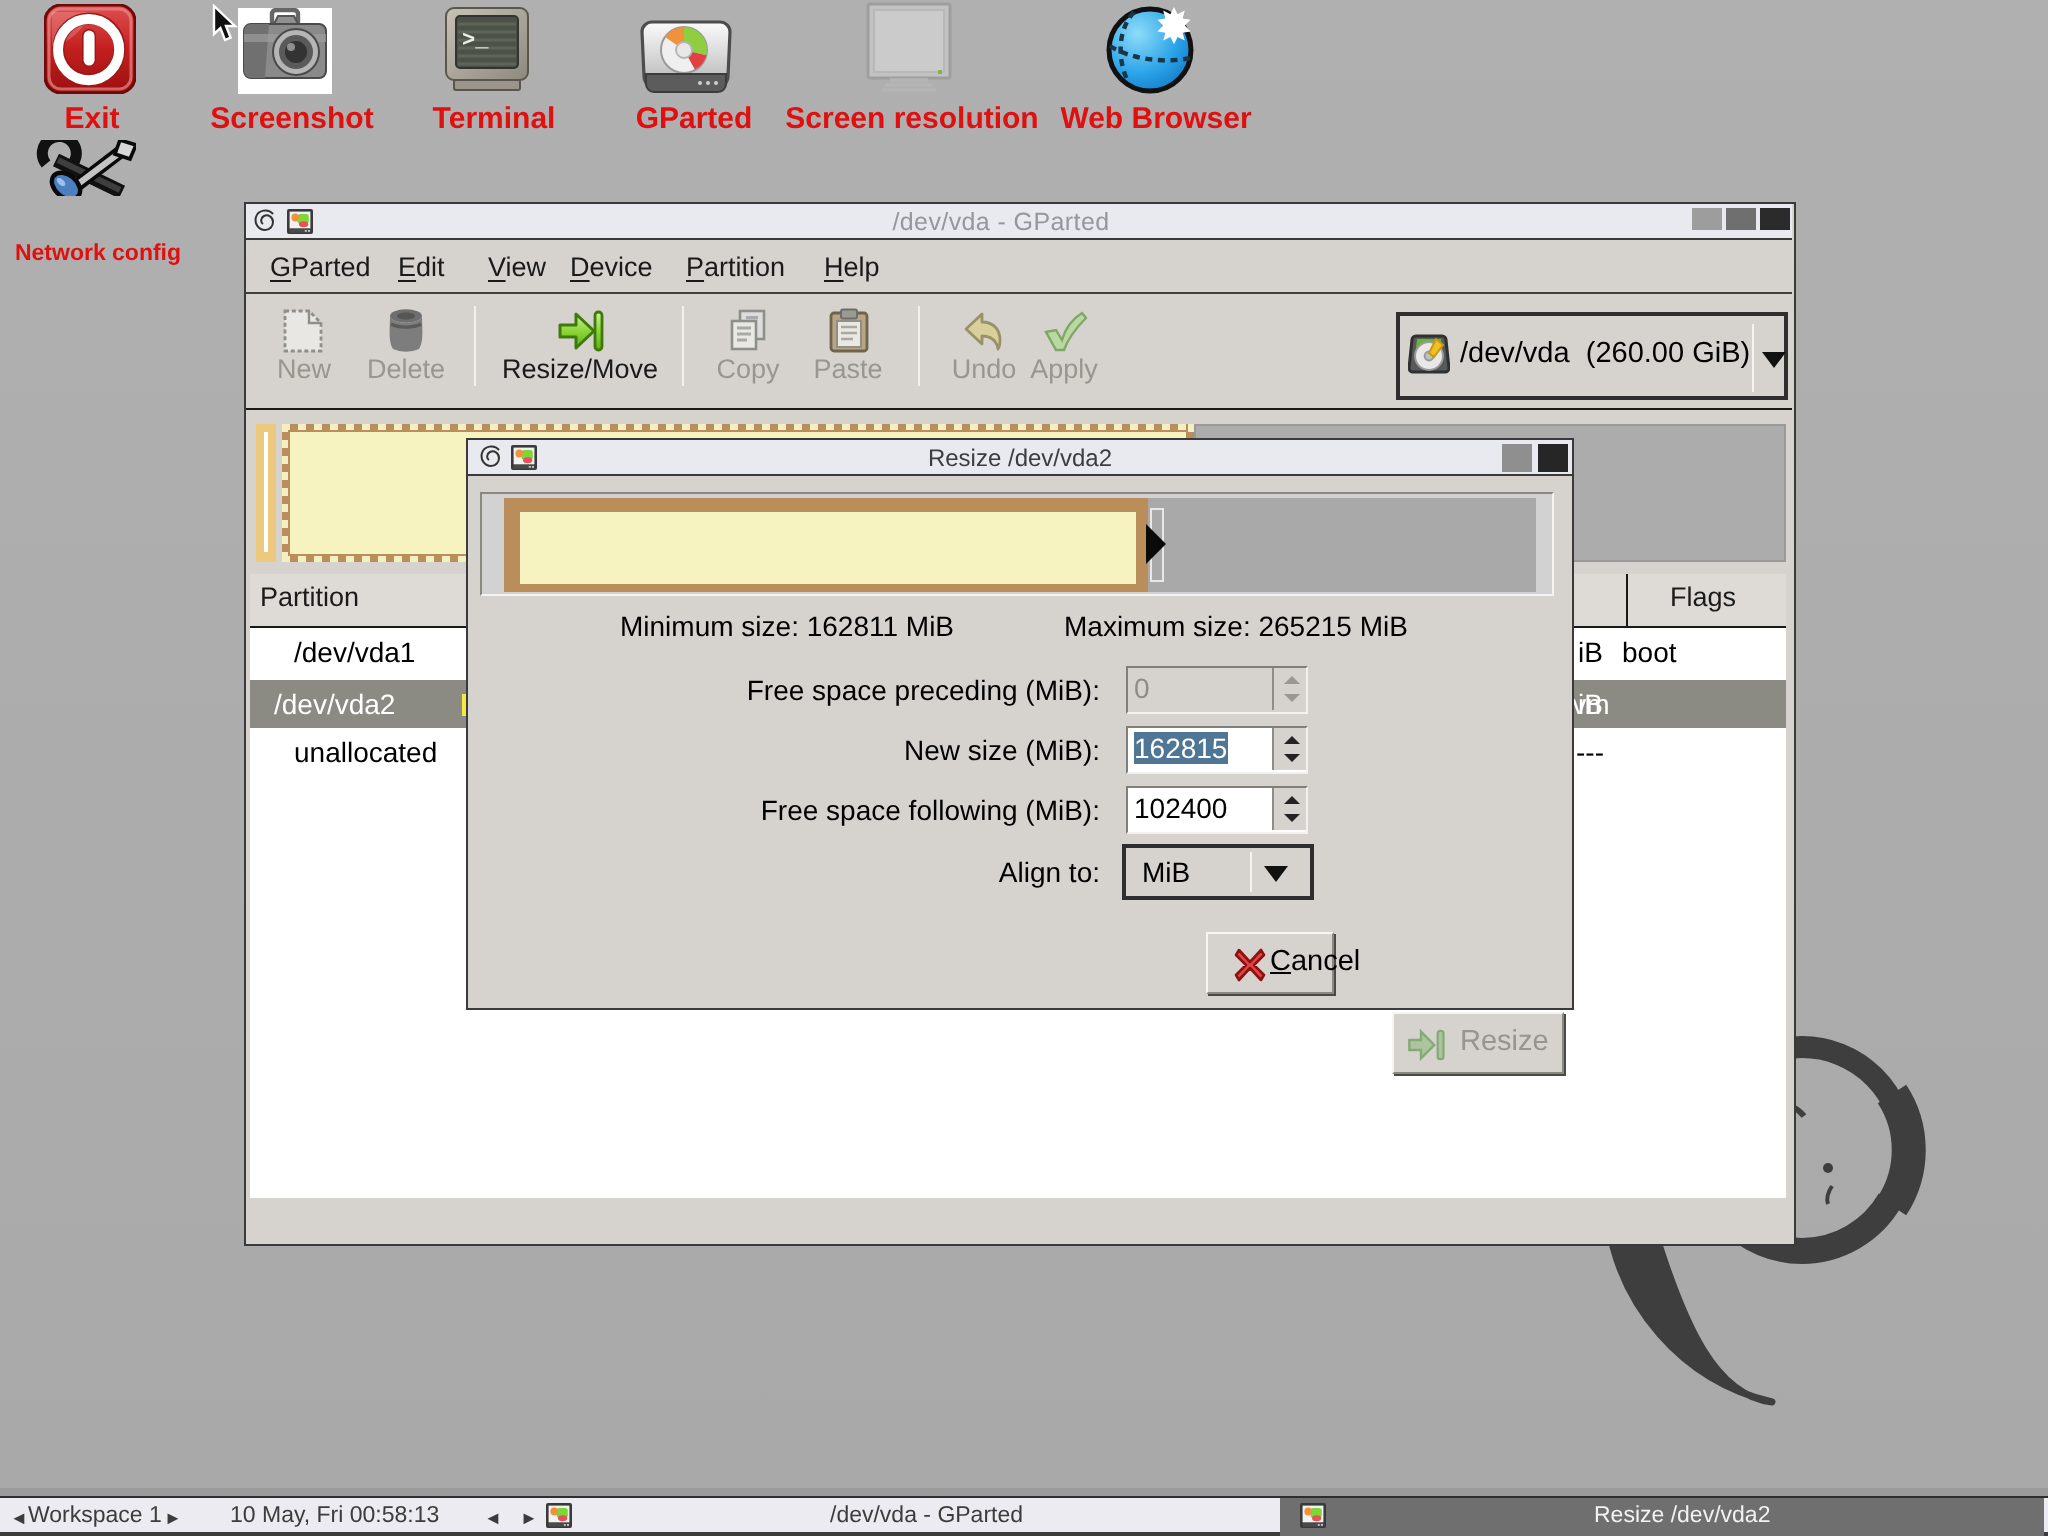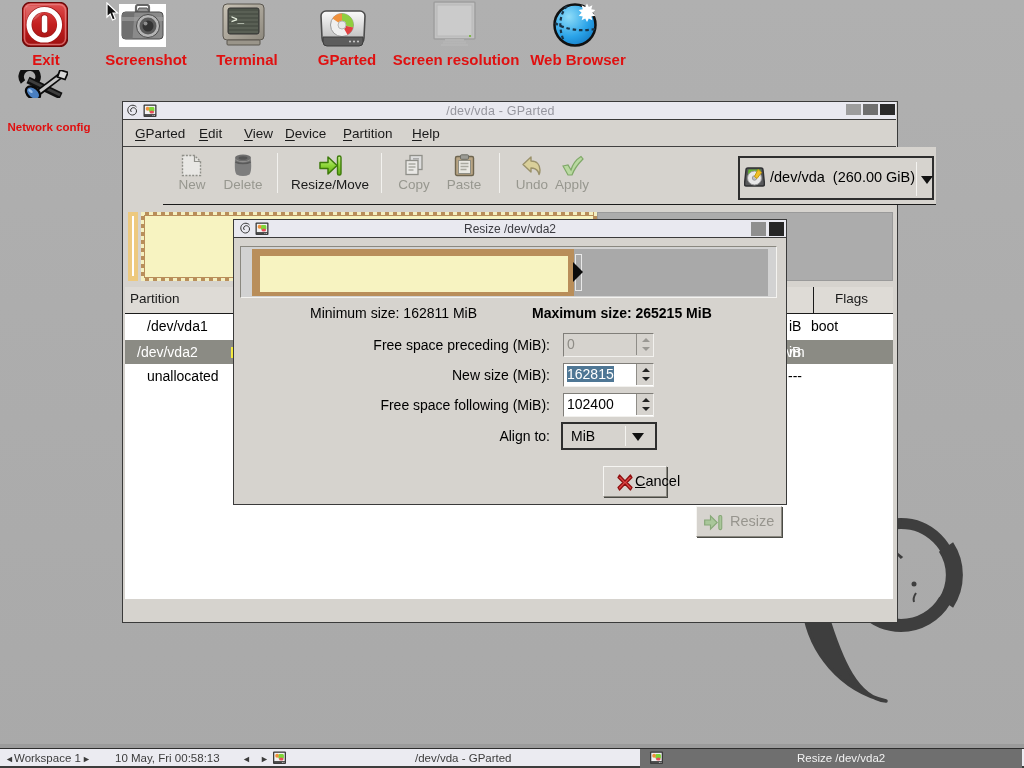--- a/index.html
+++ b/index.html
@@ -7,21 +7,21 @@
 .abs{position:absolute;}
 .red-label{color:#e01010;font-weight:bold;font-size:15px;text-align:center;white-space:nowrap;}
 
 #win{left:122px;top:101px;width:776px;height:522px;background:#d6d3ce;border:1.5px solid #3a3a3a;}
 #win .tbar{left:0;top:0;width:773px;height:18px;background:#e9e9f0;border-bottom:1px solid #3a3a3a;}
 #win .ttext{width:100%;text-align:center;font-size:12.5px;color:#96969e;line-height:18px;letter-spacing:0.2px;transform:translateX(-9px);}
 .tbtn{position:absolute;top:3px;width:15px;height:11px;}
 #menubar{left:0;top:19px;width:773px;height:26px;background:#d6d3ce;border-bottom:1px solid #404040;font-size:13.5px;color:#1a1a1a;}
 #menubar span{position:absolute;top:5px;}
 #menubar u{text-decoration:underline;text-underline-offset:2px;}
-#toolbar{left:0;top:45px;width:773px;height:58px;background:#d6d3ce;border-bottom:1px solid #1a1a1a;margin-left:40px;}
+#toolbar{left:0;top:45px;width:773px;height:58px;background:#d6d3ce;border-bottom:1px solid #1a1a1a;}
 .tool{position:absolute;text-align:center;font-size:13.5px;color:#1a1a1a;}
 .tool svg{margin-bottom:4px;}
 .tool.dis{color:#97978f;}
 .tool svg{display:block;margin:0 auto;}
 .tsep{position:absolute;top:6px;height:40px;width:1px;background:#b4b2ac;border-right:1px solid #f2f1ee;}
 
 #diskarea{left:0;top:103px;width:773px;height:81px;background:#d6d3ce;}
 
 #thead{left:2px;top:185px;width:768px;height:27px;background:#dedbd6;border-bottom:1px solid #1a1a1a;font-size:13.5px;color:#1a1a1a;}
 #tbody{left:2px;top:212px;width:768px;height:285px;background:#ffffff;}
@@ -335,21 +335,21 @@
   </div>
 
   <div class="abs" style="left:6px;top:26px;width:537px;height:52px;border-top:1.5px solid #8a8880;border-left:1.5px solid #8a8880;border-bottom:1.5px solid #f4f3f0;border-right:1.5px solid #f4f3f0;background:#d2d2d2;">
     <div class="abs" style="left:11px;top:2px;width:322px;height:47px;background:#b98e5a;"></div>
     <div class="abs" style="left:19px;top:9px;width:308px;height:36px;background:#f7f3c1;"></div>
     <div class="abs" style="left:333px;top:2px;width:194px;height:47px;background:#a9a9a9;"></div>
     <div class="abs" style="left:334px;top:7px;width:7px;height:37px;border:1.5px solid #e8e8e8;background:#a9a9a9;"></div>
     <div class="abs" style="left:332px;top:15px;width:0;height:0;border-top:10px solid transparent;border-bottom:10px solid transparent;border-left:10px solid #0a0a0a;"></div>
   </div>
   <div class="abs" style="left:76px;top:85px;font-size:14px;color:#000;">Minimum size: 162811 MiB</div>
-  <div class="abs" style="left:298px;top:85px;font-size:14px;color:#000;font-weight:bold;">Maximum size: 265215 MiB</div>
+  <div class="abs" style="left:298px;top:85px;font-size:14px;color:#000;">Maximum size: 265215 MiB</div>
 
   <div class="flabel" style="left:131px;top:117px;">Free space preceding (MiB):</div>
   <div class="spin" style="top:113px;background:#d6d3ce;color:#8e8c86;">
     <span class="val">0</span>
     <div class="spinbtns" style="height:21px;">
       <div class="sarrow" style="top:4px;border-bottom:4.5px solid #9a9893;"></div>
       <div class="sarrow" style="bottom:4px;border-top:4.5px solid #9a9893;"></div>
     </div>
   </div>
   <div class="flabel" style="left:131px;top:147px;">New size (MiB):</div>

